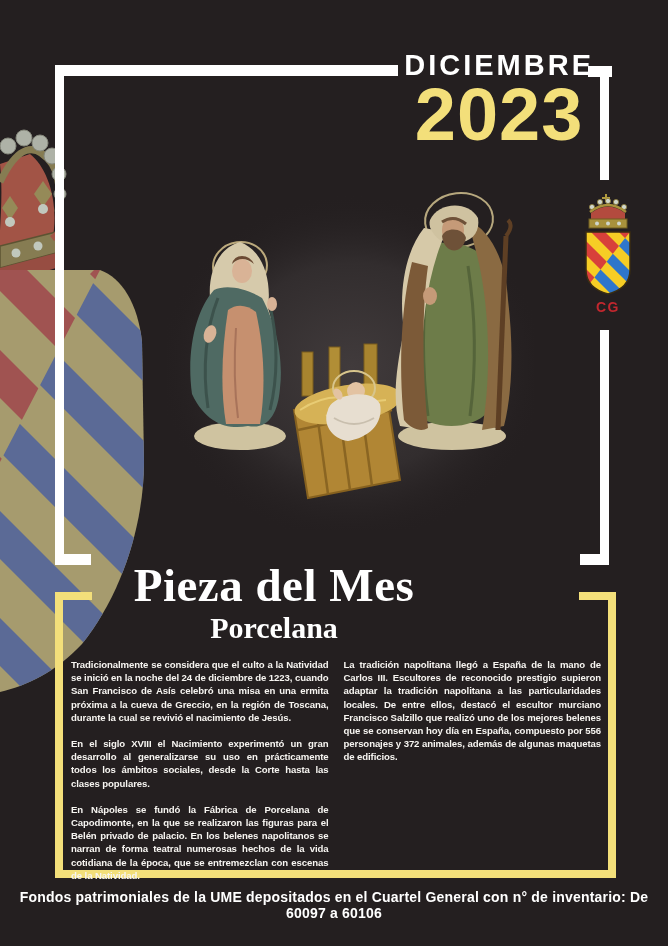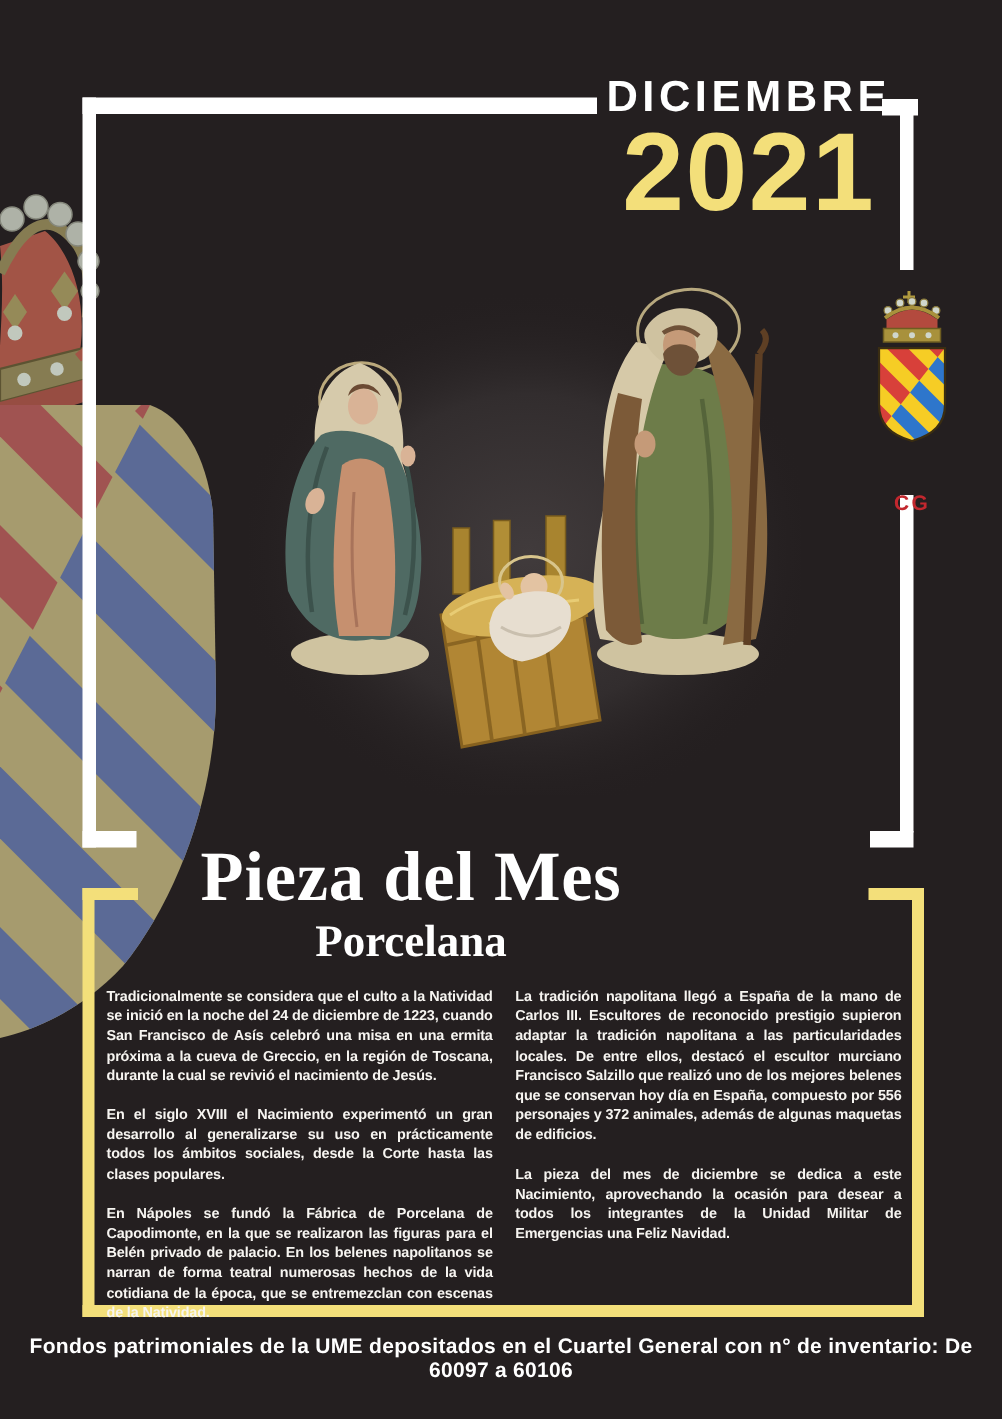--- a/index.html
+++ b/index.html
@@ -27,21 +27,21 @@
   .col{flex:1;margin-top:47px;}
   .col p{margin:0 0 13px 0;color:#f7f5f1;font-size:9.6px;line-height:13.2px;
     font-weight:bold;text-align:justify;letter-spacing:-0.1px;}
 
   
   .footer{position:absolute;left:0;top:889px;width:668px;text-align:center;
     color:#ffffff;font-size:14px;font-weight:bold;letter-spacing:0.2px;}
 
   
   .cg-label{position:absolute;left:576px;top:299px;width:64px;text-align:center;
-    color:#c2272e;font-weight:800;font-size:14px;letter-spacing:1.5px;margin-top:28px;}
+    color:#c2272e;font-weight:800;font-size:14px;letter-spacing:1.5px;}
 </style>
 </head>
 <body>
 
 <div class="poster">
 
   <svg class="abs" style="left:0;top:124px;" width="72" height="176" viewBox="0 0 72 176">
     <g opacity="0.96">
       <path d="M0,40 C4,78 -2,110 0,132 L52,118 C60,80 48,44 30,30 Z" fill="#a85748"></path>
       <path d="M0,58 Q26,4 52,40 Q62,56 58,88" fill="none" stroke="#8b8055" stroke-width="7"></path>
@@ -163,21 +163,21 @@
   <div class="wbar" style="left:580px;top:554px;width:29px;height:11px;"></div>
 
   <div class="ybar" style="left:55px;top:592px;width:37px;height:8px;"></div>
   <div class="ybar" style="left:55px;top:592px;width:8px;height:286px;"></div>
   <div class="ybar" style="left:579px;top:592px;width:37px;height:8px;"></div>
   <div class="ybar" style="left:608px;top:592px;width:8px;height:286px;"></div>
   <div class="ybar" style="left:55px;top:870px;width:561px;height:8px;"></div>
 
   <div class="header">
     <div class="month">DICIEMBRE</div>
-    <div class="year">2021</div>
+    <div class="year">2023</div>
   </div>
 
   <svg class="abs" style="left:576px;top:192px;" width="64" height="110" viewBox="0 0 64 110">
     <defs>
       <clipPath id="cgShield">
         <path d="M10,40 H54 V78 Q54,96 32,102 Q10,96 10,78 Z"></path>
       </clipPath>
       <clipPath id="cgRed">
           <polygon points="0,0 64,0 64,27 0,109"></polygon>
         </clipPath>
@@ -225,19 +225,18 @@
   </div>
 
   <div class="cols">
     <div class="col">
       <p>Tradicionalmente se considera que el culto a la Natividad se inició en la noche del 24 de diciembre de 1223, cuando San Francisco de Asís celebró una misa en una ermita próxima a la cueva de Greccio, en la región de Toscana, durante la cual se revivió el nacimiento de Jesús.</p>
       <p>En el siglo XVIII el Nacimiento experimentó un gran desarrollo al generalizarse su uso en prácticamente todos los ámbitos sociales, desde la Corte hasta las clases populares.</p>
       <p>En Nápoles se fundó la Fábrica de Porcelana de Capodimonte, en la que se realizaron las figuras para el Belén privado de palacio. En los belenes napolitanos se narran de forma teatral numerosas hechos de la vida cotidiana de la época, que se entremezclan con escenas de la Natividad.</p>
     </div>
     <div class="col">
       <p>La tradición napolitana llegó a España de la mano de Carlos III. Escultores de reconocido prestigio supieron adaptar la tradición napolitana a las particularidades locales. De entre ellos, destacó el escultor murciano Francisco Salzillo que realizó uno de los mejores belenes que se conservan hoy día en España, compuesto por 556 personajes y 372 animales, además de algunas maquetas de edificios.</p>
-      <p>La pieza del mes de diciembre se dedica a este Nacimiento, aprovechando la ocasión para desear a todos los integrantes de la Unidad Militar de Emergencias una Feliz Navidad.</p>
     </div>
   </div>
 
   <div class="footer">Fondos patrimoniales de la UME depositados en el Cuartel General con n° de inventario: De 60097 a 60106</div>
 
 </div>
 
 </body></html>

